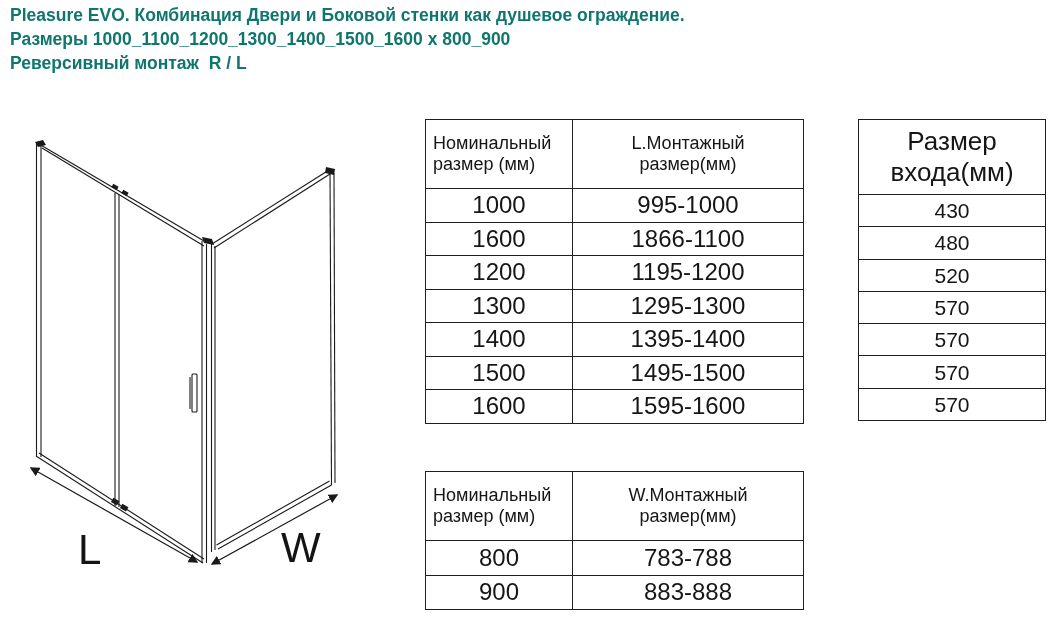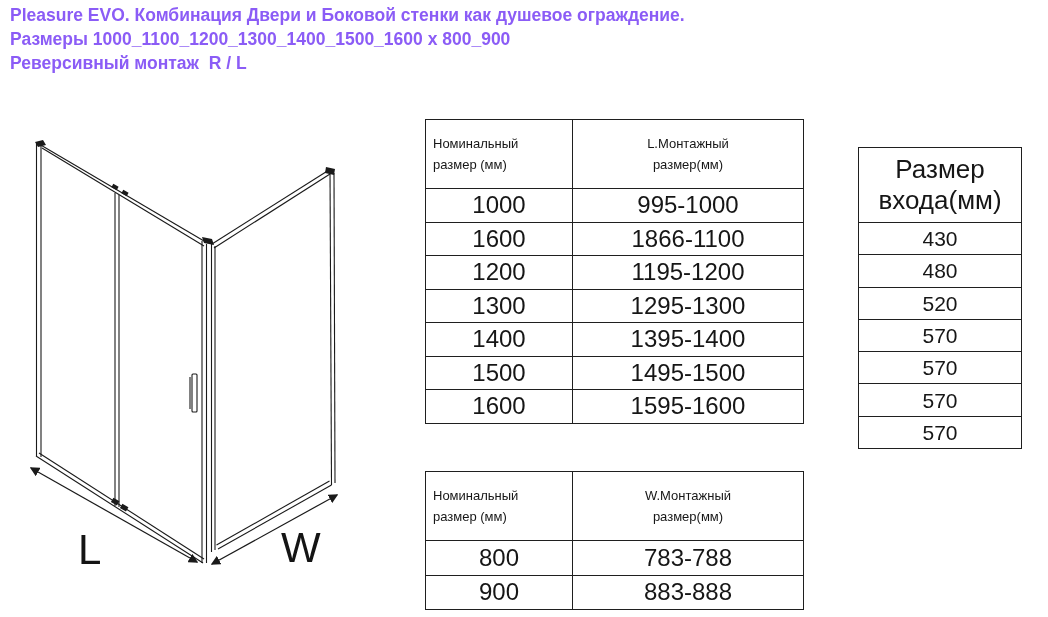--- a/index.html
+++ b/index.html
@@ -1,33 +1,33 @@
 <!DOCTYPE html>
 <html><head>
 <meta charset="utf-8">
 <style>
   html,body{margin:0;padding:0;background:#fff;}
   .page{
     position:relative;width:1048px;height:617px;background:#ffffff;
     font-family:"Liberation Sans",sans-serif;color:#121212;overflow:hidden;
   }
   .hdr{position:absolute;left:10px;top:3px;}
-  .hdr .line{font-size:17.5px;font-weight:bold;line-height:24px;white-space:pre;color:#8b5cf6;}
+  .hdr .line{font-size:17.5px;font-weight:bold;line-height:24px;white-space:pre;color:#0f766e;}
 
   table{border-collapse:collapse;table-layout:fixed;position:absolute;background:#fff;}
   th,td{border:1.2px solid #1f1f1f;padding:0;font-weight:normal;vertical-align:middle;color:#161616;}
 
   .t-l{left:425px;top:119px;width:378px;}
   .t-w{left:425px;top:471px;width:378px;}
-  .t-e{left:858px;top:119px;width:164px;margin-top:28px;}
+  .t-e{left:858px;top:119px;width:188px;}
 
   .t-l col.c1,.t-w col.c1{width:147px;}
   .t-l col.c2,.t-w col.c2{width:231px;}
 
-  tr.hrow th{height:68px;font-size:13px;line-height:21.5px;vertical-align:middle;}
+  tr.hrow th{height:68px;font-size:18px;line-height:21.5px;vertical-align:middle;}
   th .hl{display:block;}
   th.h-left{text-align:left;padding-left:7px;}
   th.h-center{text-align:center;}
 
   .t-l tr.vrow{height:33.5px;}
   .t-w tr.vrow{height:34.5px;}
   td.val{font-size:24px;text-align:center;line-height:1;}
 
   .t-e tr.hrow th{height:74px;font-size:26px;line-height:31px;text-align:center;}
   .t-e tr.vrow{height:32.3px;}

